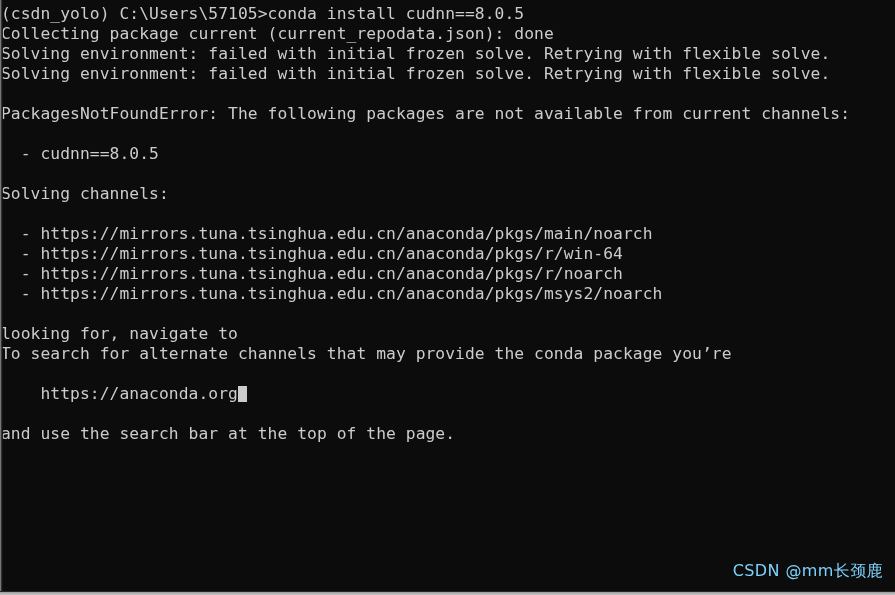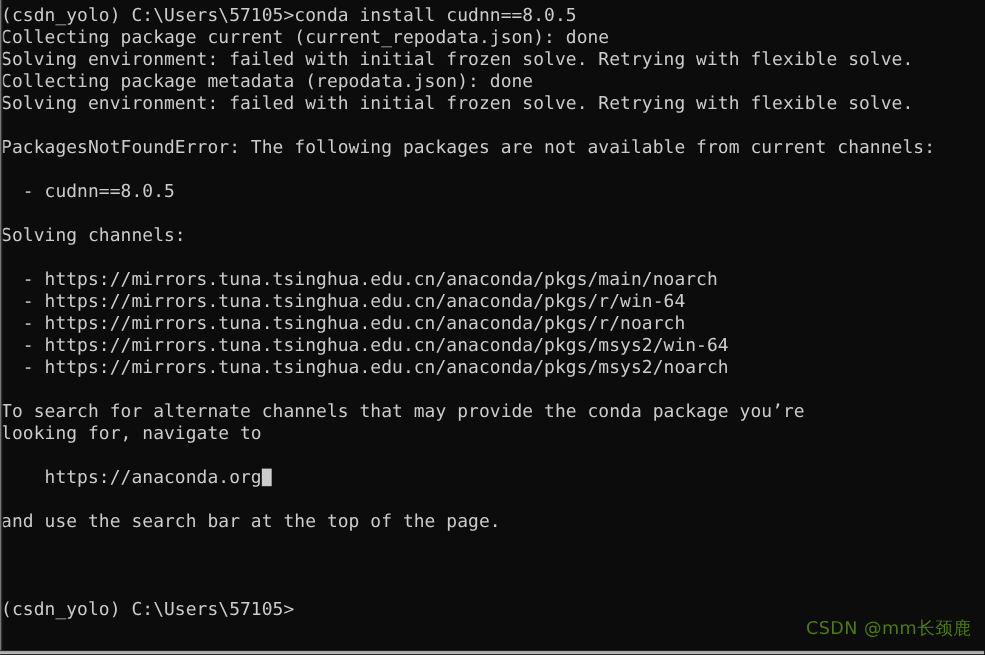--- a/index.html
+++ b/index.html
@@ -76,59 +76,56 @@
     vertical-align: -3px;
     background: #cccccc;
   }
 
   #watermark {
     position: absolute;
     right: 12px;
     bottom: 13px;
     font-family: "DejaVu Sans", "Liberation Sans", sans-serif;
     font-size: 16px;
-    color: #4d7c0f;
+    color: #7dd3fc;
     letter-spacing: 0.4px;
     white-space: pre;
   }
 </style>
 </head>
 <body>
 
 <div id="terminal">
 
   <div id="screen">
     <span class="line">(csdn_yolo) C:\Users\57105&gt;conda install cudnn==8.0.5</span>
     <span class="line">Collecting package current (current_repodata.json): done</span>
     <span class="line">Solving environment: failed with initial frozen solve. Retrying with flexible solve.</span>
-    <span class="line">Collecting package metadata (repodata.json): done</span>
     <span class="line">Solving environment: failed with initial frozen solve. Retrying with flexible solve.</span>
     <span class="line blank"></span>
     <span class="line">PackagesNotFoundError: The following packages are not available from current channels:</span>
     <span class="line blank"></span>
     <span class="line">  - cudnn==8.0.5</span>
     <span class="line blank"></span>
     <span class="line">Solving channels:</span>
     <span class="line blank"></span>
     <span class="line">  - https://mirrors.tuna.tsinghua.edu.cn/anaconda/pkgs/main/noarch</span>
     <span class="line">  - https://mirrors.tuna.tsinghua.edu.cn/anaconda/pkgs/r/win-64</span>
     <span class="line">  - https://mirrors.tuna.tsinghua.edu.cn/anaconda/pkgs/r/noarch</span>
-    <span class="line">  - https://mirrors.tuna.tsinghua.edu.cn/anaconda/pkgs/msys2/win-64</span>
     <span class="line">  - https://mirrors.tuna.tsinghua.edu.cn/anaconda/pkgs/msys2/noarch</span>
     <span class="line blank"></span>
+    <span class="line">looking for, navigate to</span>
     <span class="line">To search for alternate channels that may provide the conda package you’re</span>
-    <span class="line">looking for, navigate to</span>
     <span class="line blank"></span>
     <span class="line"><span>    https://anaconda.org</span><span class="cursor"></span></span>
     <span class="line blank"></span>
     <span class="line">and use the search bar at the top of the page.</span>
     <span class="line blank"></span>
     <span class="line blank"></span>
     <span class="line blank"></span>
-    <span class="line">(csdn_yolo) C:\Users\57105&gt;</span>
   </div>
 
   <div id="watermark">CSDN @mm长颈鹿</div>
 
   <div id="left-border"></div>
   <div id="bottom-border"></div>
 
 </div>
 
 </body></html>

